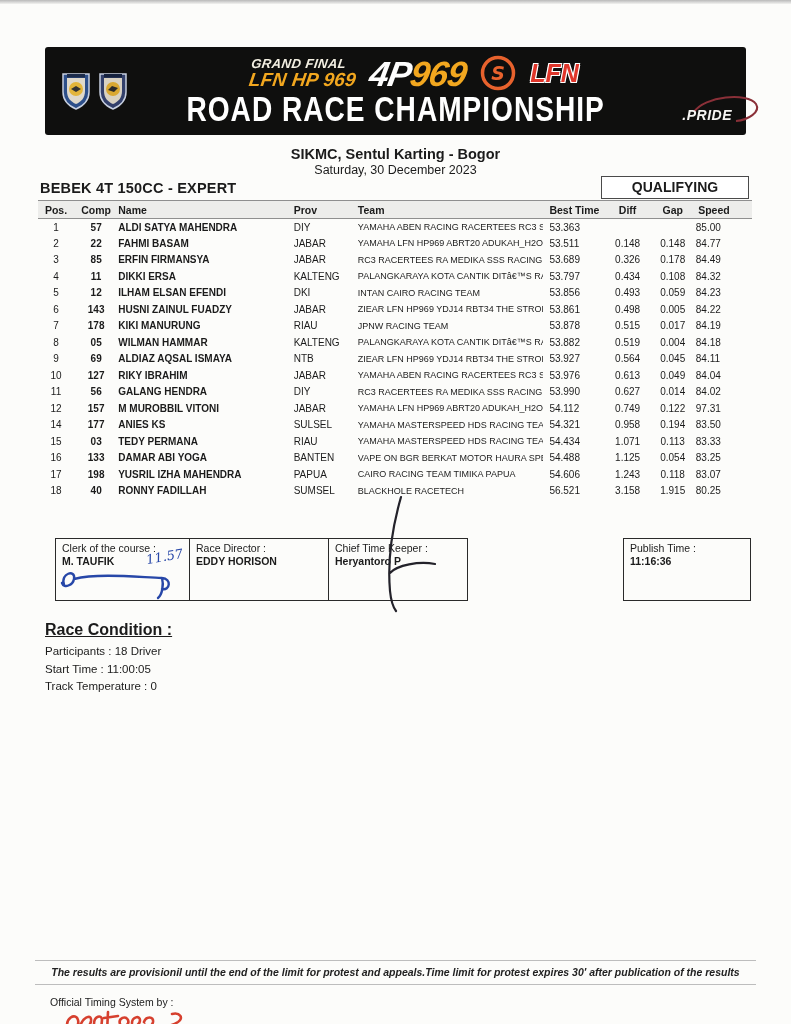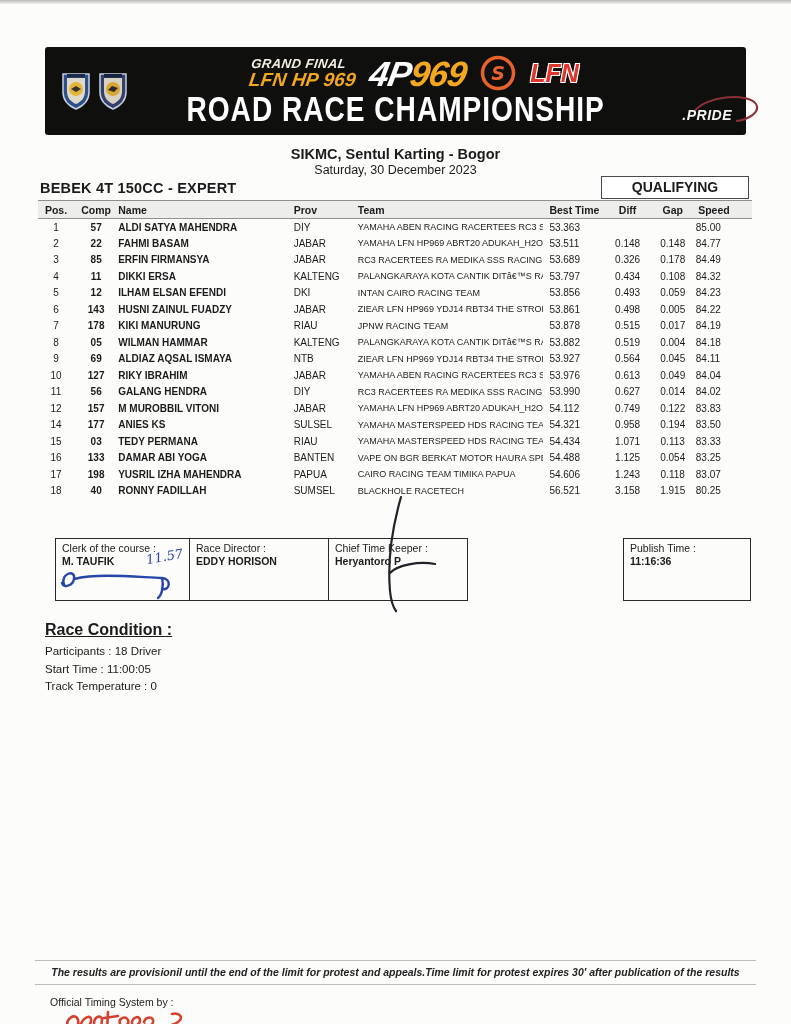--- a/index.html
+++ b/index.html
@@ -297,21 +297,21 @@
         </tr>
         <tr>
           <td class="a-pos">12</td>
           <td class="a-comp">157</td>
           <td class="a-name">M MUROBBIL VITONI</td>
           <td class="a-prov">JABAR</td>
           <td class="a-team">YAMAHA LFN HP969 ABRT20 ADUKAH_H2O</td>
           <td class="a-best">54.112</td>
           <td class="a-diff">0.749</td>
           <td class="a-gap">0.122</td>
-          <td class="a-speed">83.83</td>
+          <td class="a-speed">97.31</td>
         </tr>
         <tr>
           <td class="a-pos">14</td>
           <td class="a-comp">177</td>
           <td class="a-name">ANIES KS</td>
           <td class="a-prov">SULSEL</td>
           <td class="a-team">YAMAHA MASTERSPEED HDS RACING TEAM</td>
           <td class="a-best">54.321</td>
           <td class="a-diff">0.958</td>
           <td class="a-gap">0.194</td>

